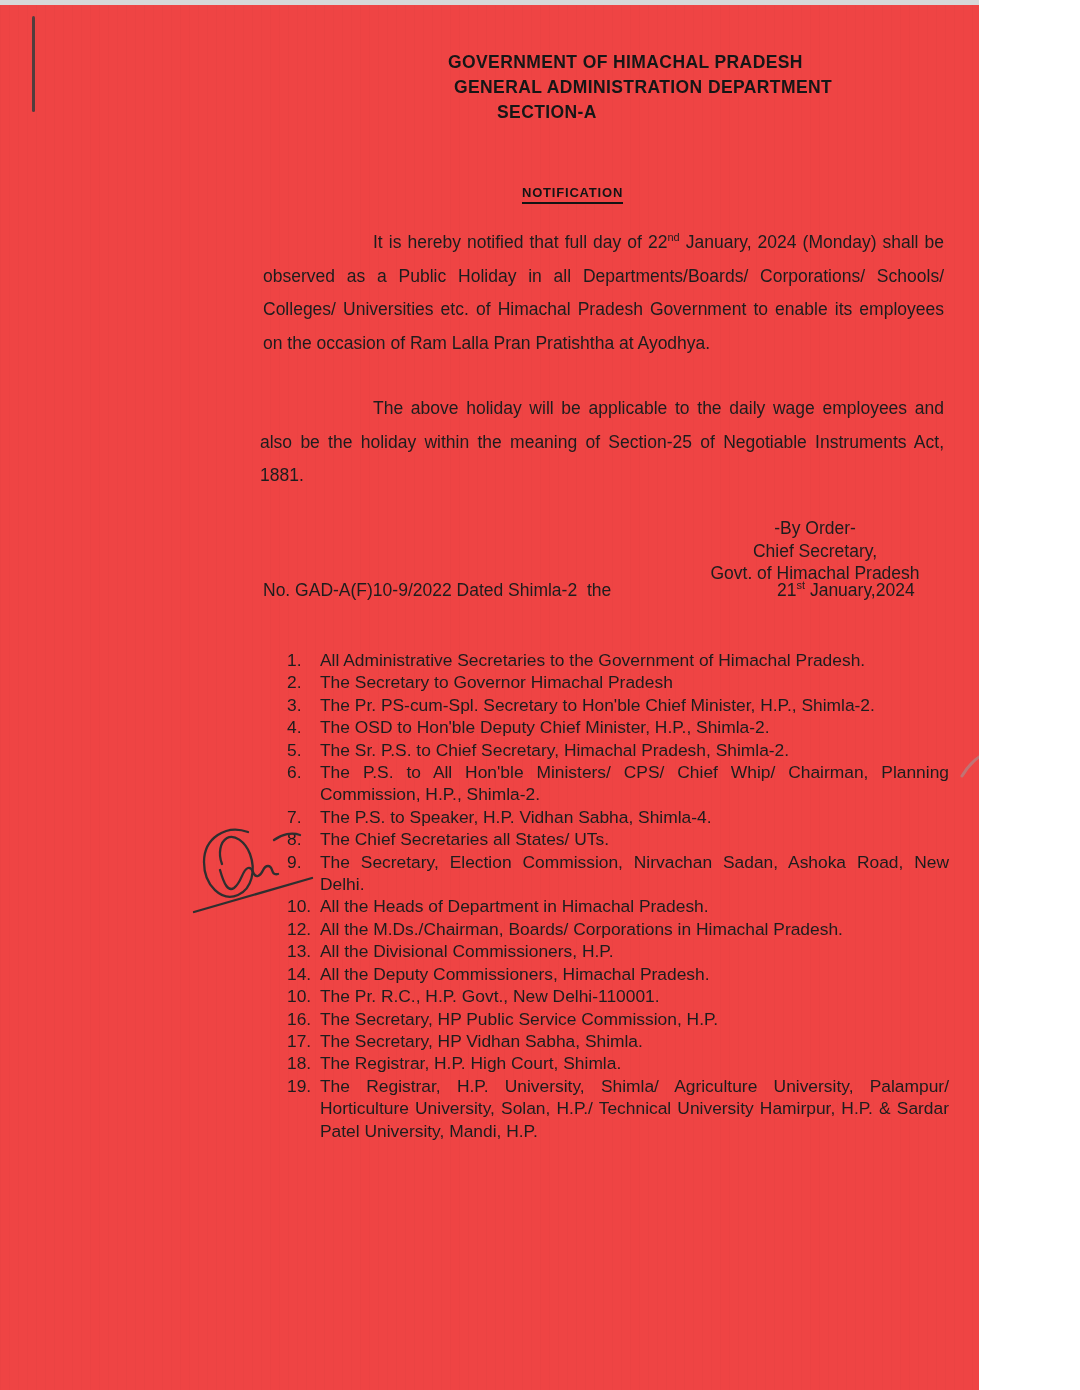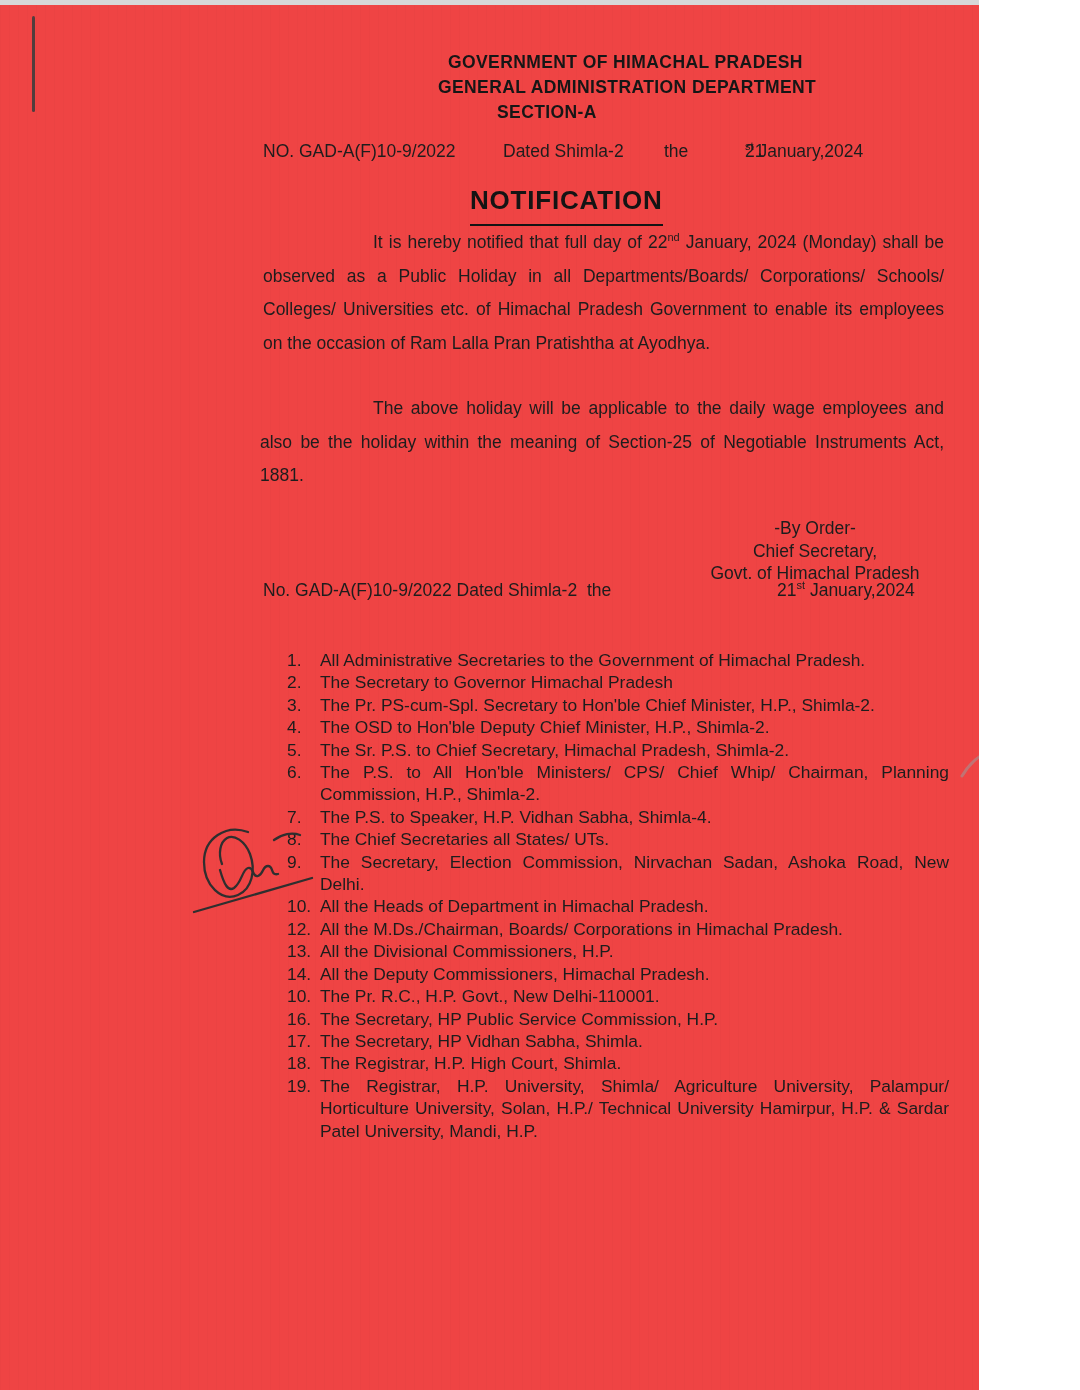--- a/index.html
+++ b/index.html
@@ -10,32 +10,32 @@
   }
   .page::before{
     content:"";position:absolute;inset:0;pointer-events:none;
     background:repeating-linear-gradient(90deg,rgba(0,0,0,0.014) 0 1px,transparent 1px 9px);
   }
   .scan-top-strip{position:absolute;left:0;top:0;width:1080px;height:5px;background:#d7d7d7;}
   .paper-edge{position:absolute;left:1044px;top:4px;width:2px;height:1386px;background:#2b2b2b;opacity:.85;}
   .pen-line-topleft{position:absolute;left:32px;top:16px;width:3px;height:96px;background:#3c3c3c;border-radius:2px;opacity:.88;}
   .hdr{position:absolute;font-weight:700;font-size:17.5px;letter-spacing:.4px;color:#161616;white-space:nowrap;}
   #hdr1{left:448px;top:52px;}
-  #hdr2{left:438px;top:77px;}
+  #hdr2{left:454px;top:77px;}
   #hdr3{left:497px;top:102px;}
   .refline{position:absolute;top:141px;left:0;width:1080px;height:22px;font-size:17.5px;}
   .refline span{position:absolute;white-space:pre;}
   #ref1-no{left:263px;}
   #ref1-dated{left:503px;}
   #ref1-the{left:664px;}
   #ref1-date{left:745px;}
   sup{font-size:11px;vertical-align:super;line-height:0;}
   .title{
-    position:absolute;left:470px;top:185px;font-weight:700;font-size:26px;
-    letter-spacing:.8px;color:#141414;border-bottom:2.5px solid #141414;padding-bottom:8px;
+    position:absolute;left:522px;top:185px;font-weight:700;font-size:13px;
+    letter-spacing:.8px;color:#141414;border-bottom:2.5px solid #141414;padding-bottom:2px;
   }
   .para{position:absolute;font-size:17.5px;line-height:33.5px;text-align:justify;color:#1d1d1d;}
   #para1{left:263px;top:226px;width:681px;text-indent:110px;}
   #para2{left:260px;top:392px;width:684px;text-indent:113px;}
   .byorder{position:absolute;left:692px;top:517px;width:246px;text-align:center;font-size:17.5px;line-height:22.5px;}
   .refline2{position:absolute;top:580px;left:0;width:1080px;height:22px;font-size:17.5px;}
   #ref2-left{position:absolute;left:263px;white-space:pre;}
   #ref2-date{position:absolute;left:777px;white-space:pre;}
   .copyline{position:absolute;left:263px;top:614px;font-size:17.5px;}
   .dist{position:absolute;left:287px;top:649px;width:662px;font-size:17.4px;line-height:22.4px;}
@@ -51,26 +51,20 @@
 <div class="page">
 
   <div class="scan-top-strip"></div>
   <div class="paper-edge"></div>
   <div class="pen-line-topleft"></div>
 
   <div class="hdr" id="hdr1">GOVERNMENT OF HIMACHAL PRADESH</div>
   <div class="hdr" id="hdr2">GENERAL ADMINISTRATION DEPARTMENT</div>
   <div class="hdr" id="hdr3">SECTION-A</div>
 
-  <div class="refline">
-    <span id="ref1-no">NO. GAD-A(F)10-9/2022</span>
-    <span id="ref1-dated">Dated Shimla-2</span>
-    <span id="ref1-the">the</span>
-    <span id="ref1-date"><span>21</span><sup>st</sup><span> January,2024</span></span>
-  </div>
 
   <div class="title">NOTIFICATION</div>
 
   <div class="para" id="para1"><span>It is hereby notified that full day of 22</span><sup>nd</sup><span> January, 2024 (Monday) shall be observed as a Public Holiday in all Departments/Boards/ Corporations/ Schools/ Colleges/ Universities etc. of Himachal Pradesh Government to enable its employees on the occasion of Ram Lalla Pran Pratishtha at Ayodhya.</span></div>
 
   <div class="para" id="para2">The above holiday will be applicable to the daily wage employees and also be the holiday within the meaning of Section-25 of Negotiable Instruments Act, 1881.</div>
 
   <div class="byorder">
     <div>-By Order-</div>
     <div>Chief Secretary,</div>

